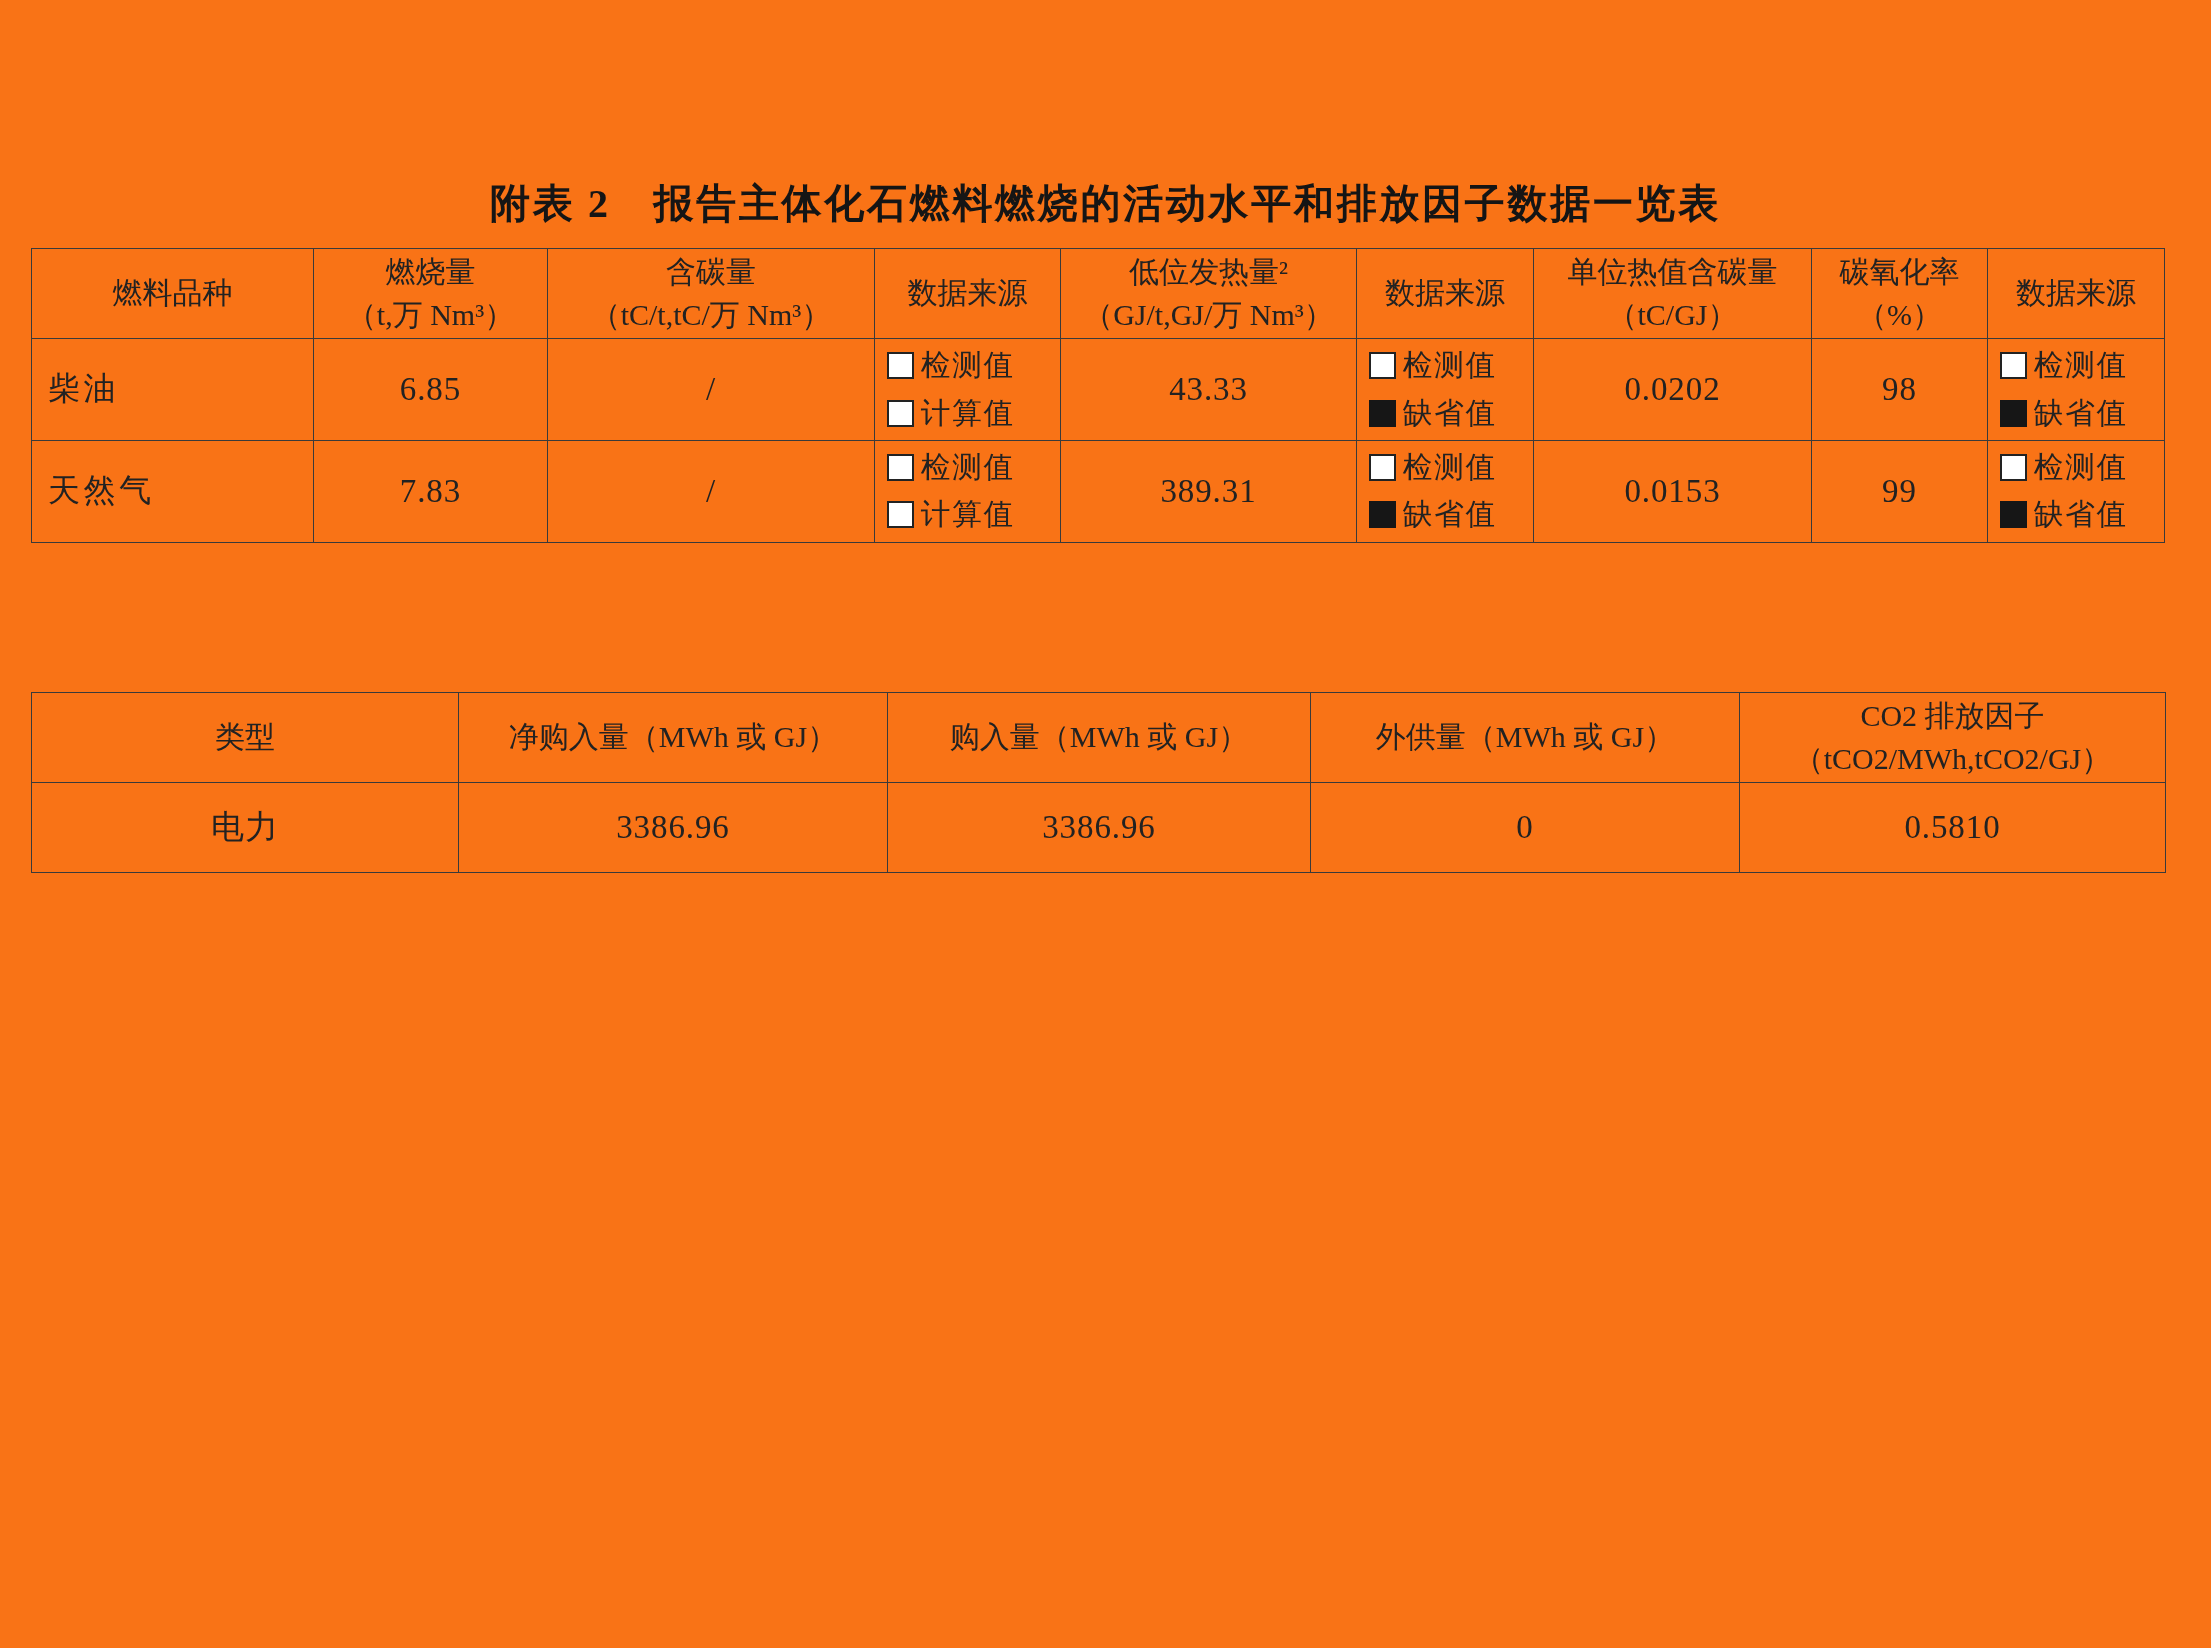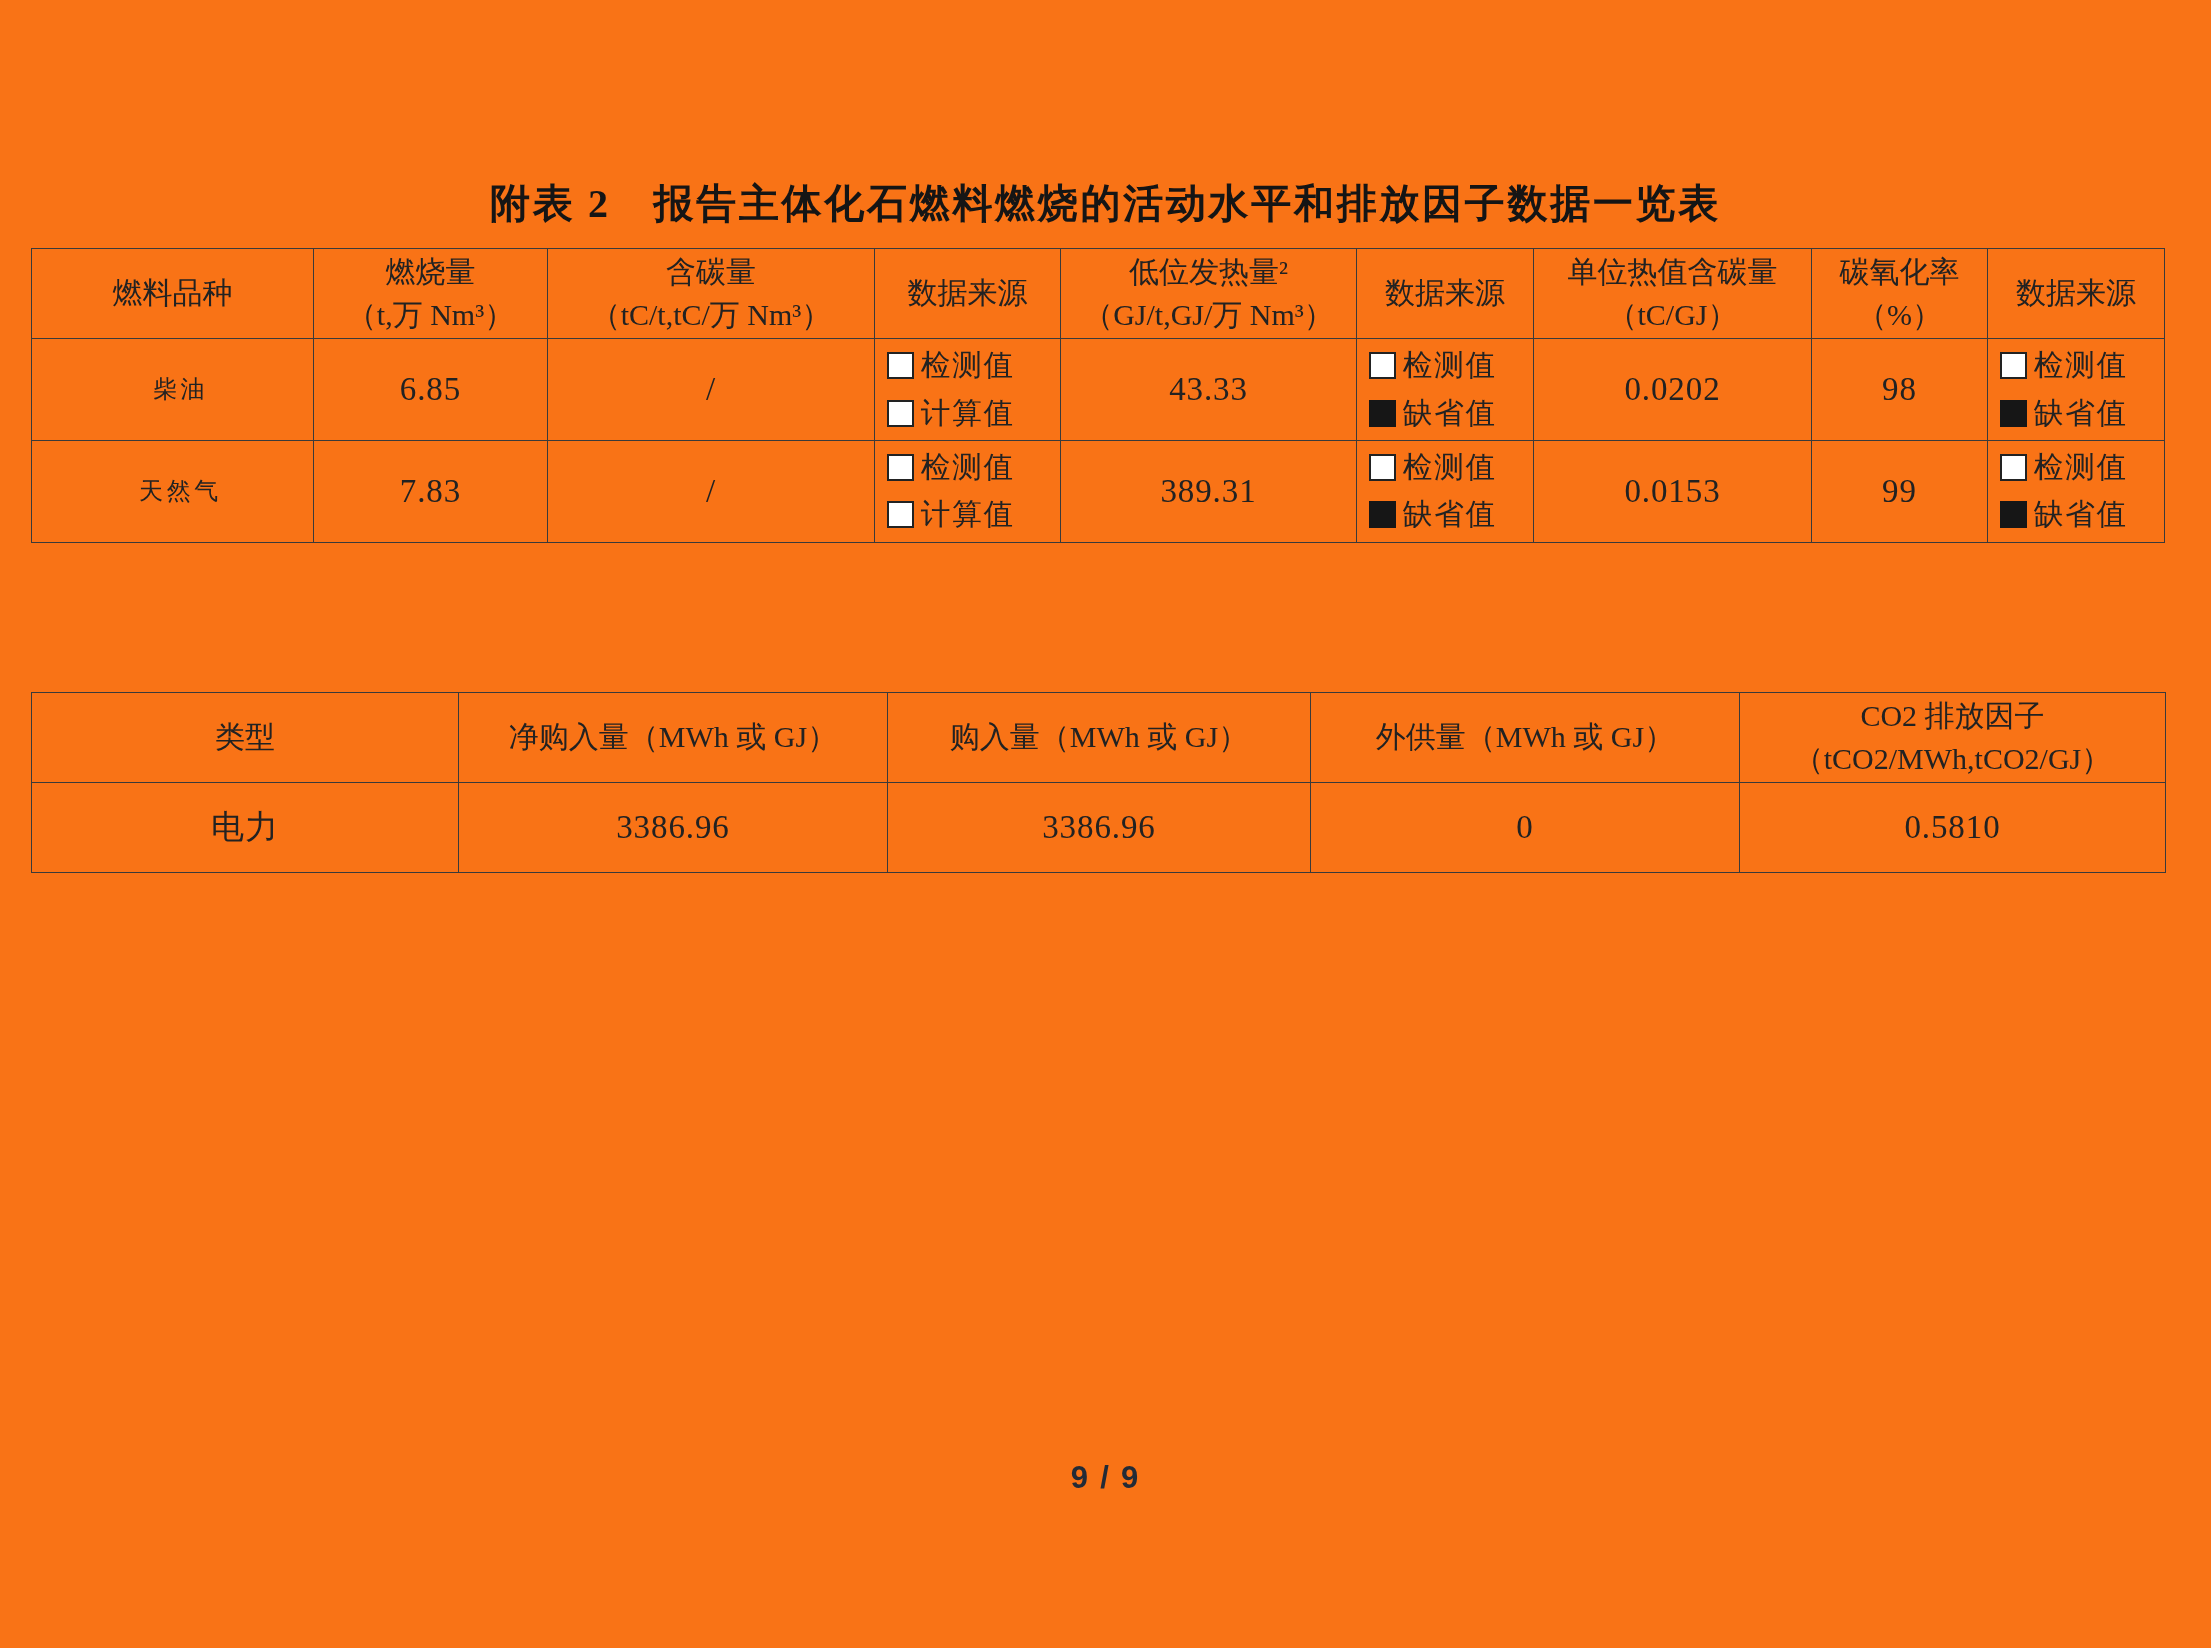--- a/index.html
+++ b/index.html
@@ -36,21 +36,21 @@
     padding:0;
     color:#222;
   }
   .table-2 thead tr{height:90px;}
   .table-2 tbody tr{height:90px;}
   .table-3 thead tr{height:90px;}
   .table-3 tbody tr{height:90px;}
 
   .hdr-line{line-height:1.42;}
   .num-cell{font-size:33px;letter-spacing:0.9px;}
-  .fuel-cell{text-align:center;padding-left:16px;font-size:24px;letter-spacing:3.6px;}
+  .fuel-cell{text-align:left;padding-left:16px;font-size:32px;letter-spacing:3.6px;}
 
   .cb-cell{padding-left:11.6px;}
   .cb-row{
     display:flex;align-items:center;justify-content:flex-start;
     gap:7.2px;margin:6.3px 0;text-align:center;
   }
   .cb{
     flex:0 0 auto;
     width:23px;height:23px;
     border:2.7px solid #222;
@@ -236,16 +236,15 @@
       <tr>
         <td class="num-cell">电力</td>
         <td class="num-cell">3386.96</td>
         <td class="num-cell">3386.96</td>
         <td class="num-cell">0</td>
         <td class="num-cell">0.5810</td>
       </tr>
     </tbody>
   </table>
 
-  <div class="page-number">9 / 9</div>
 
 </div>
 
 
 </body></html>

